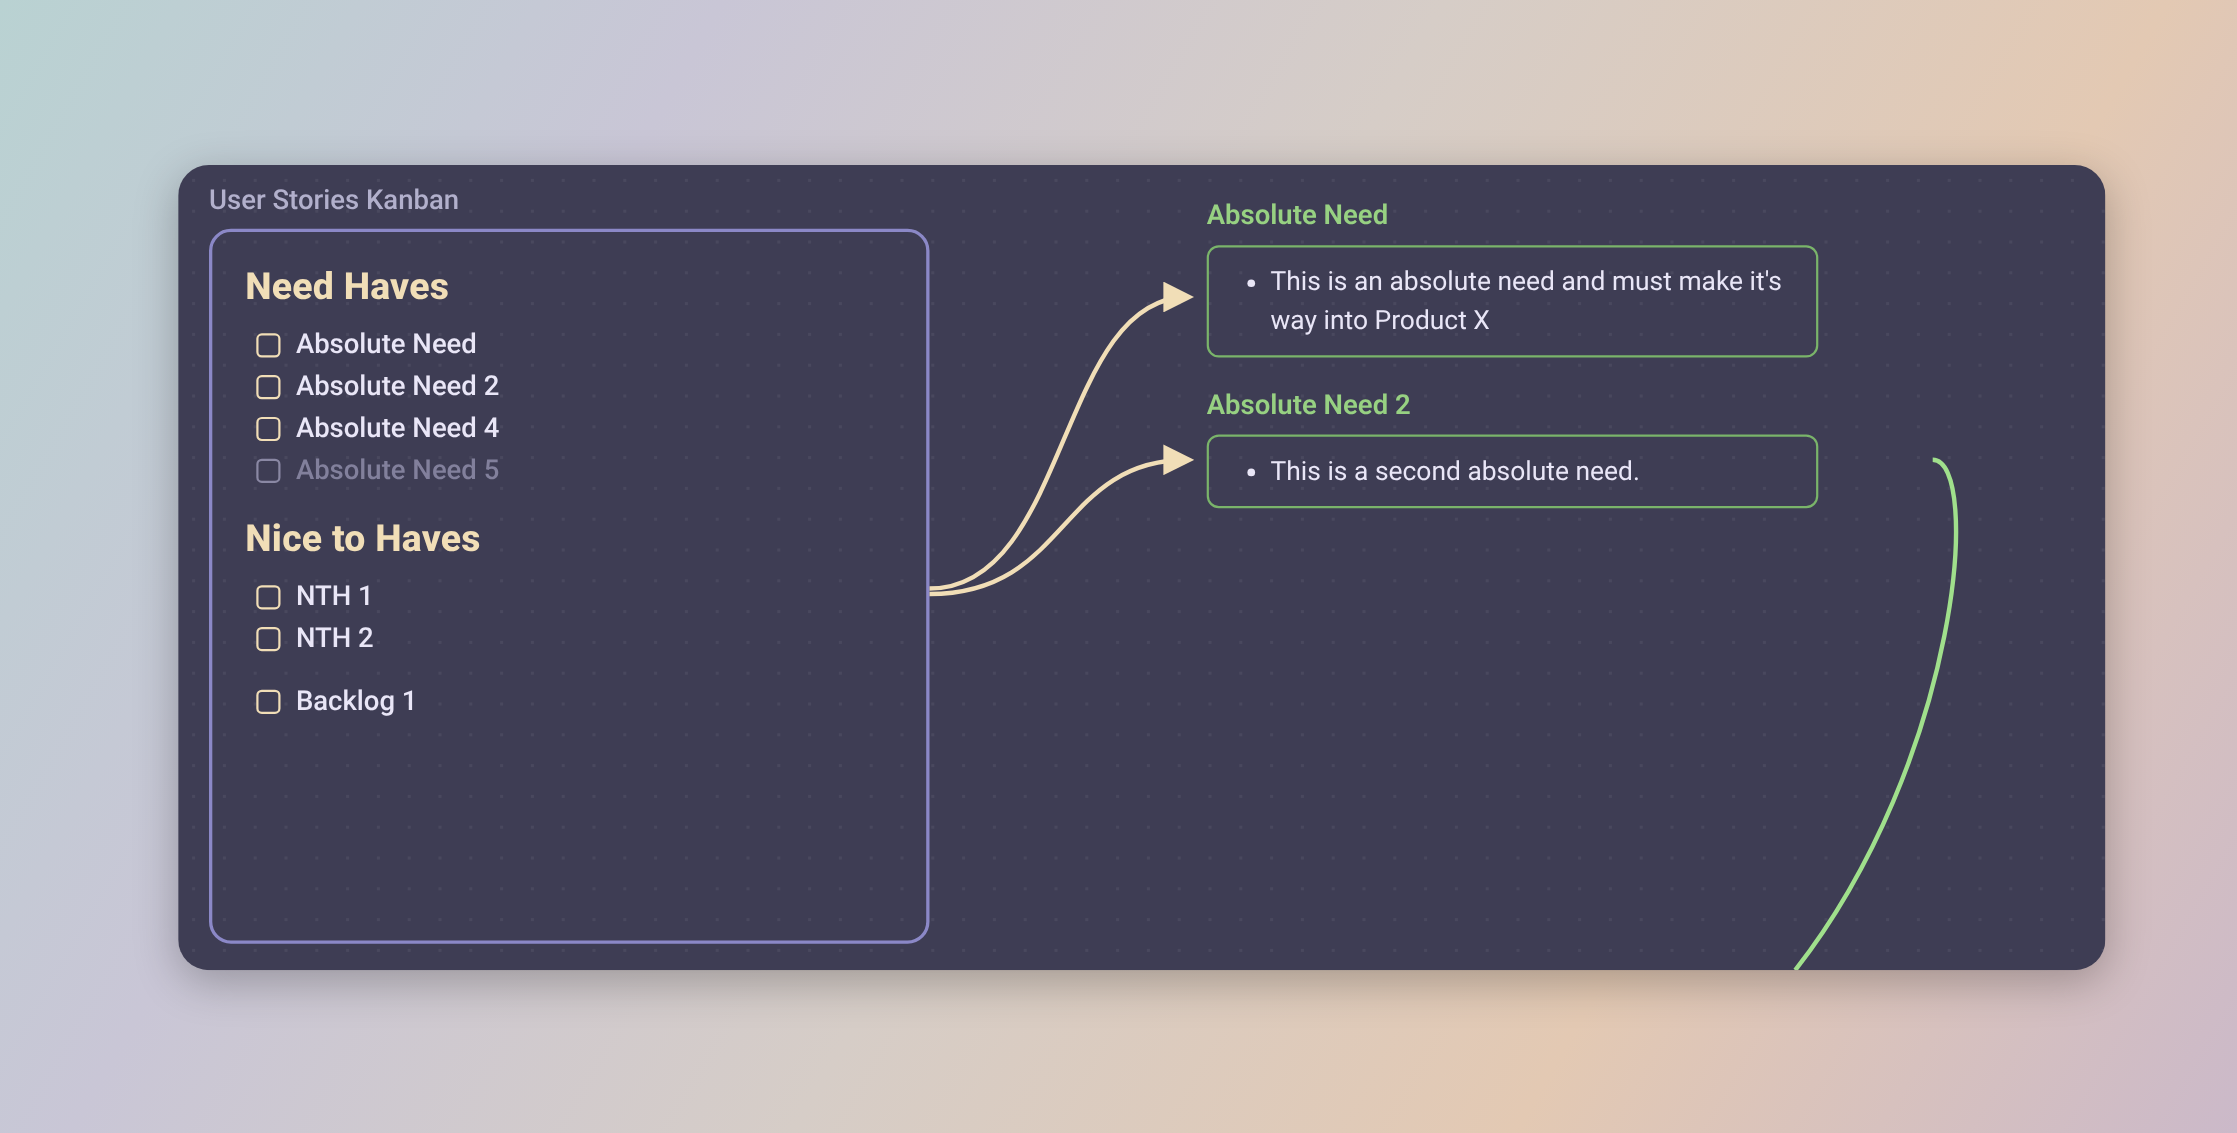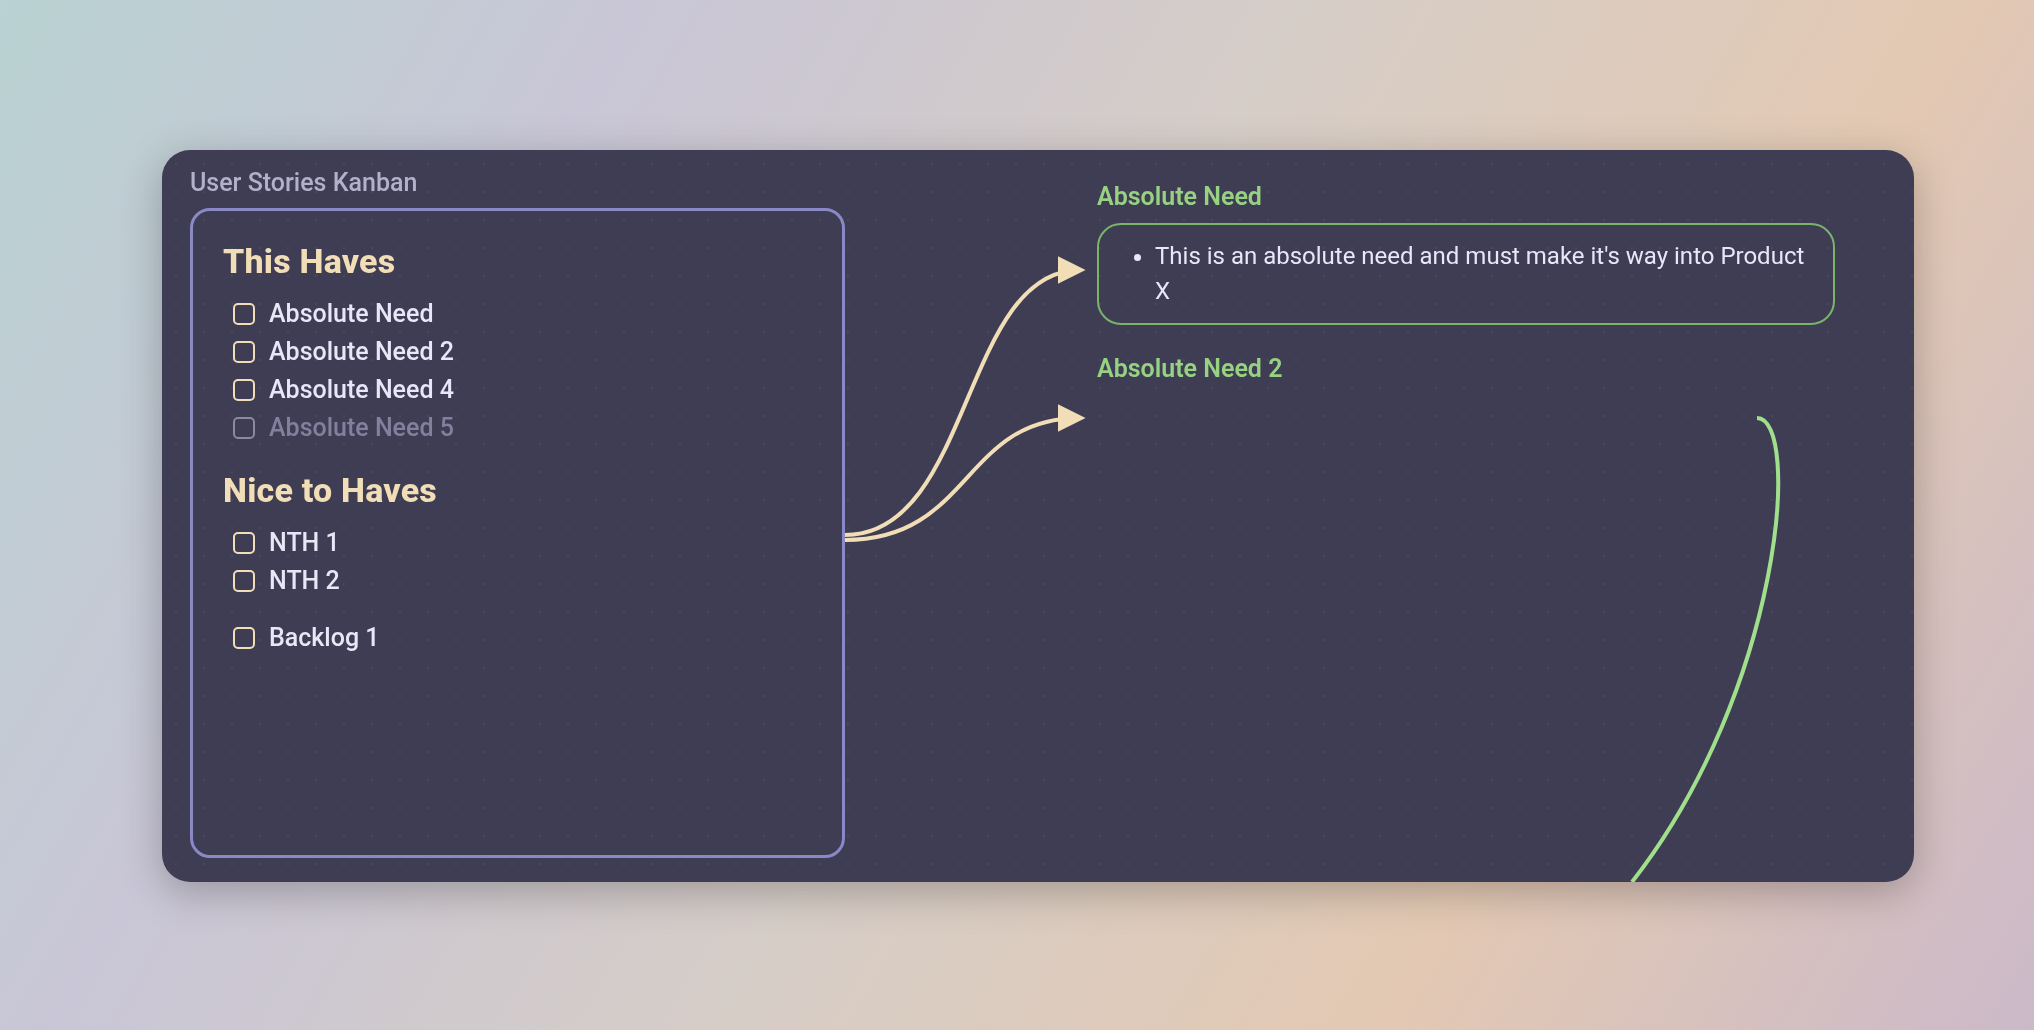--- a/index.html
+++ b/index.html
@@ -78,23 +78,23 @@
 
   .detail-group { position: absolute; }
   .detail-title {
     color: #97d182;
     font-size: 25px;
     font-weight: 600;
     margin-bottom: 12px;
   }
   .detail-box {
     border: 2.5px solid #7ab46a;
-    border-radius: 24px;
+    border-radius: 11px;
     padding: 14px 22px 14px 22px;
-    width: 738px;
+    width: 556px;
   }
   .detail-box ul { list-style: disc; padding-left: 34px; }
   .detail-box li {
     color: #e9e6f7;
     font-size: 24px;
     line-height: 1.45;
   }
 
   .detail-1 { left: 935px; top: 32px; }
   .detail-2 { left: 935px; top: 204px; }
@@ -109,21 +109,21 @@
 </style>
 </head>
 <body>
 
 <div class="board">
 
   <div class="board-title">User Stories Kanban</div>
 
   <div class="kanban-card">
 
-    <div class="section-heading">This Haves</div>
+    <div class="section-heading">Need Haves</div>
     <div class="check-list">
       <div class="check-item">
         <span class="check-box"></span>
         <span class="check-label">Absolute Need</span>
       </div>
       <div class="check-item">
         <span class="check-box"></span>
         <span class="check-label">Absolute Need 2</span>
       </div>
       <div class="check-item">
@@ -161,20 +161,25 @@
     <div class="detail-title">Absolute Need</div>
     <div class="detail-box">
       <ul>
           <li>This is an absolute need and must make it's way into Product X</li>
         </ul>
     </div>
   </div>
 
   <div class="detail-group detail-2">
     <div class="detail-title">Absolute Need 2</div>
+    <div class="detail-box">
+      <ul>
+          <li>This is a second absolute need.</li>
+        </ul>
+    </div>
   </div>
 
   <svg class="connectors">
     <defs>
       <marker id="arrow-tan" viewBox="0 0 10 10" refX="8" refY="5" markerWidth="7" markerHeight="7" orient="auto-start-reverse">
         <path d="M 0 0 L 10 5 L 0 10 z" fill="#f1deb7"></path>
       </marker>
     </defs>
 
     <path d="M 683 385 C 810 385, 800 120, 918 120" stroke="#f1deb7" stroke-width="4" fill="none" marker-end="url(#arrow-tan)"></path>

